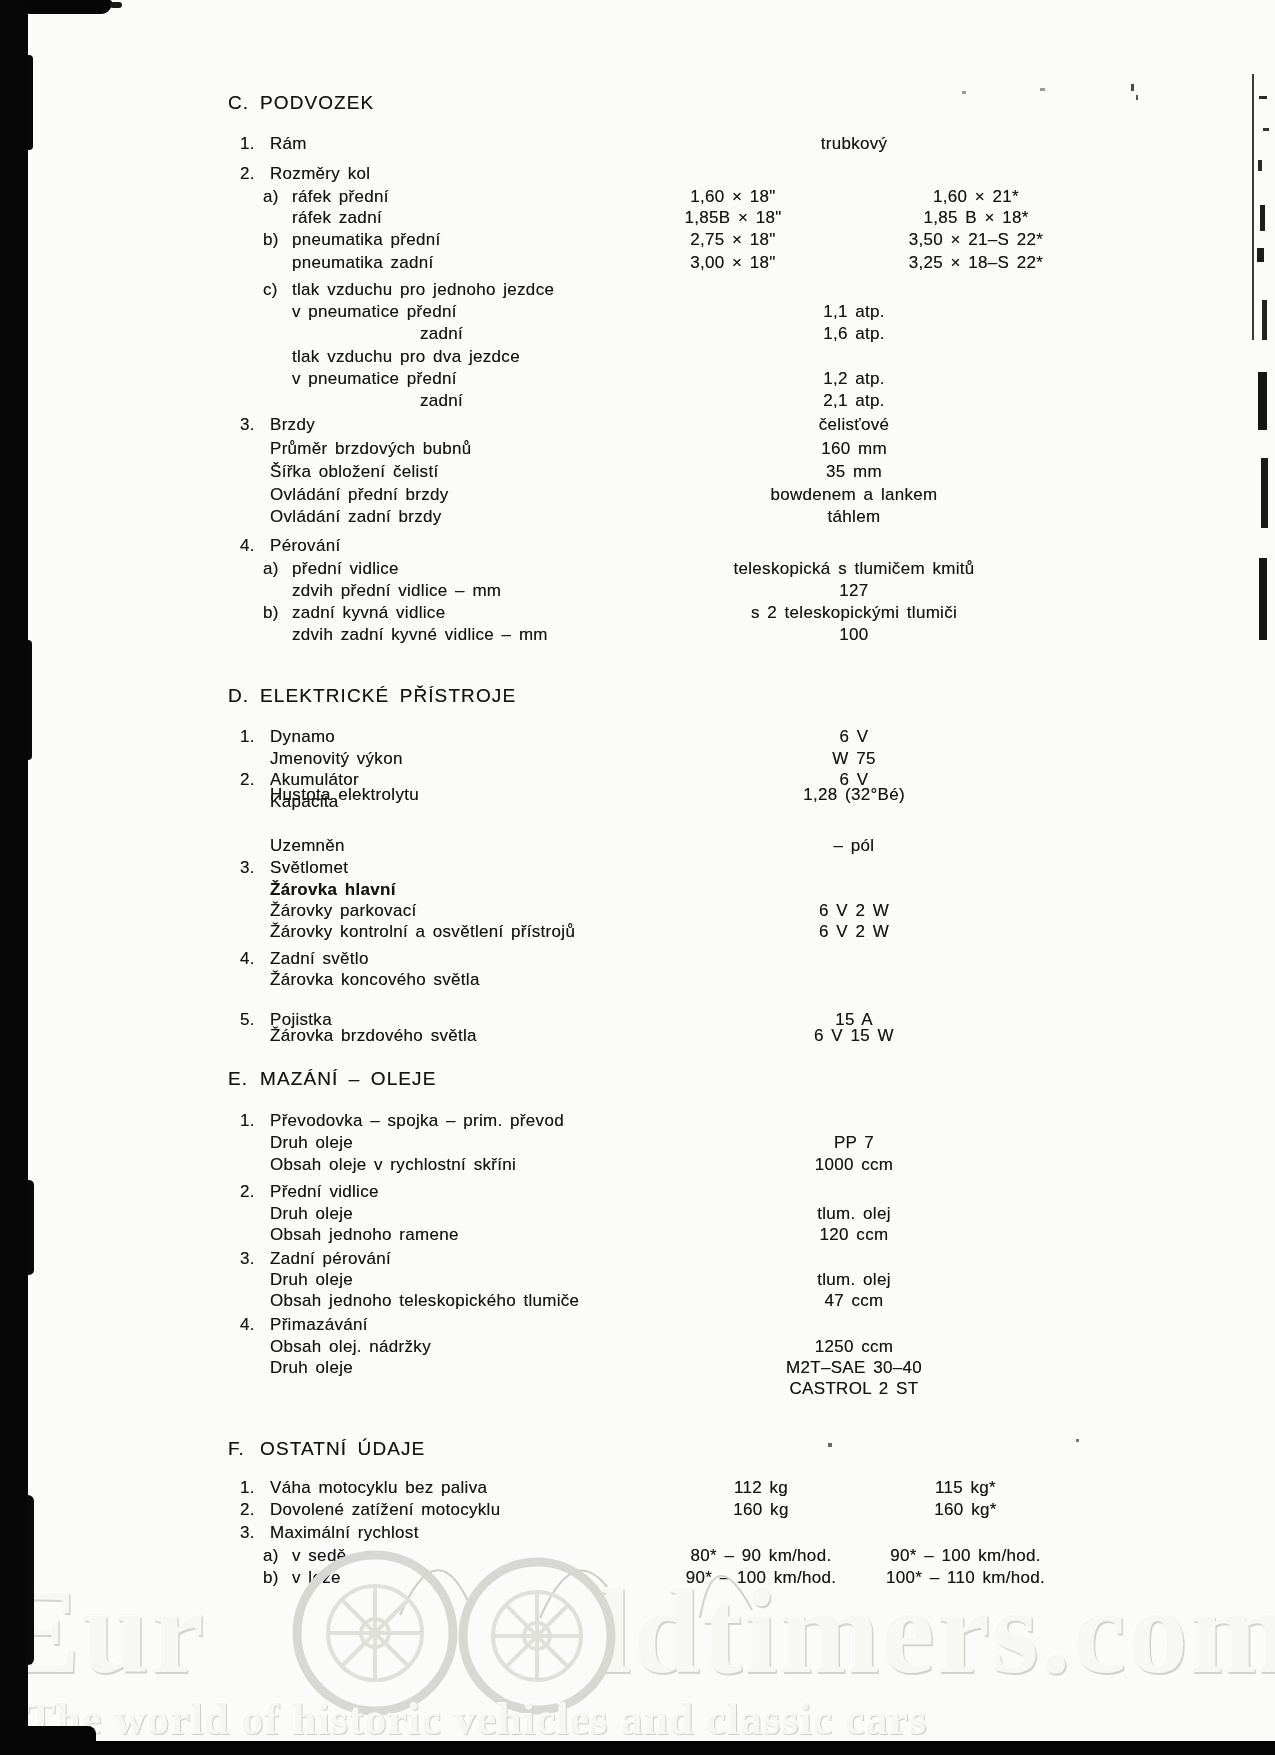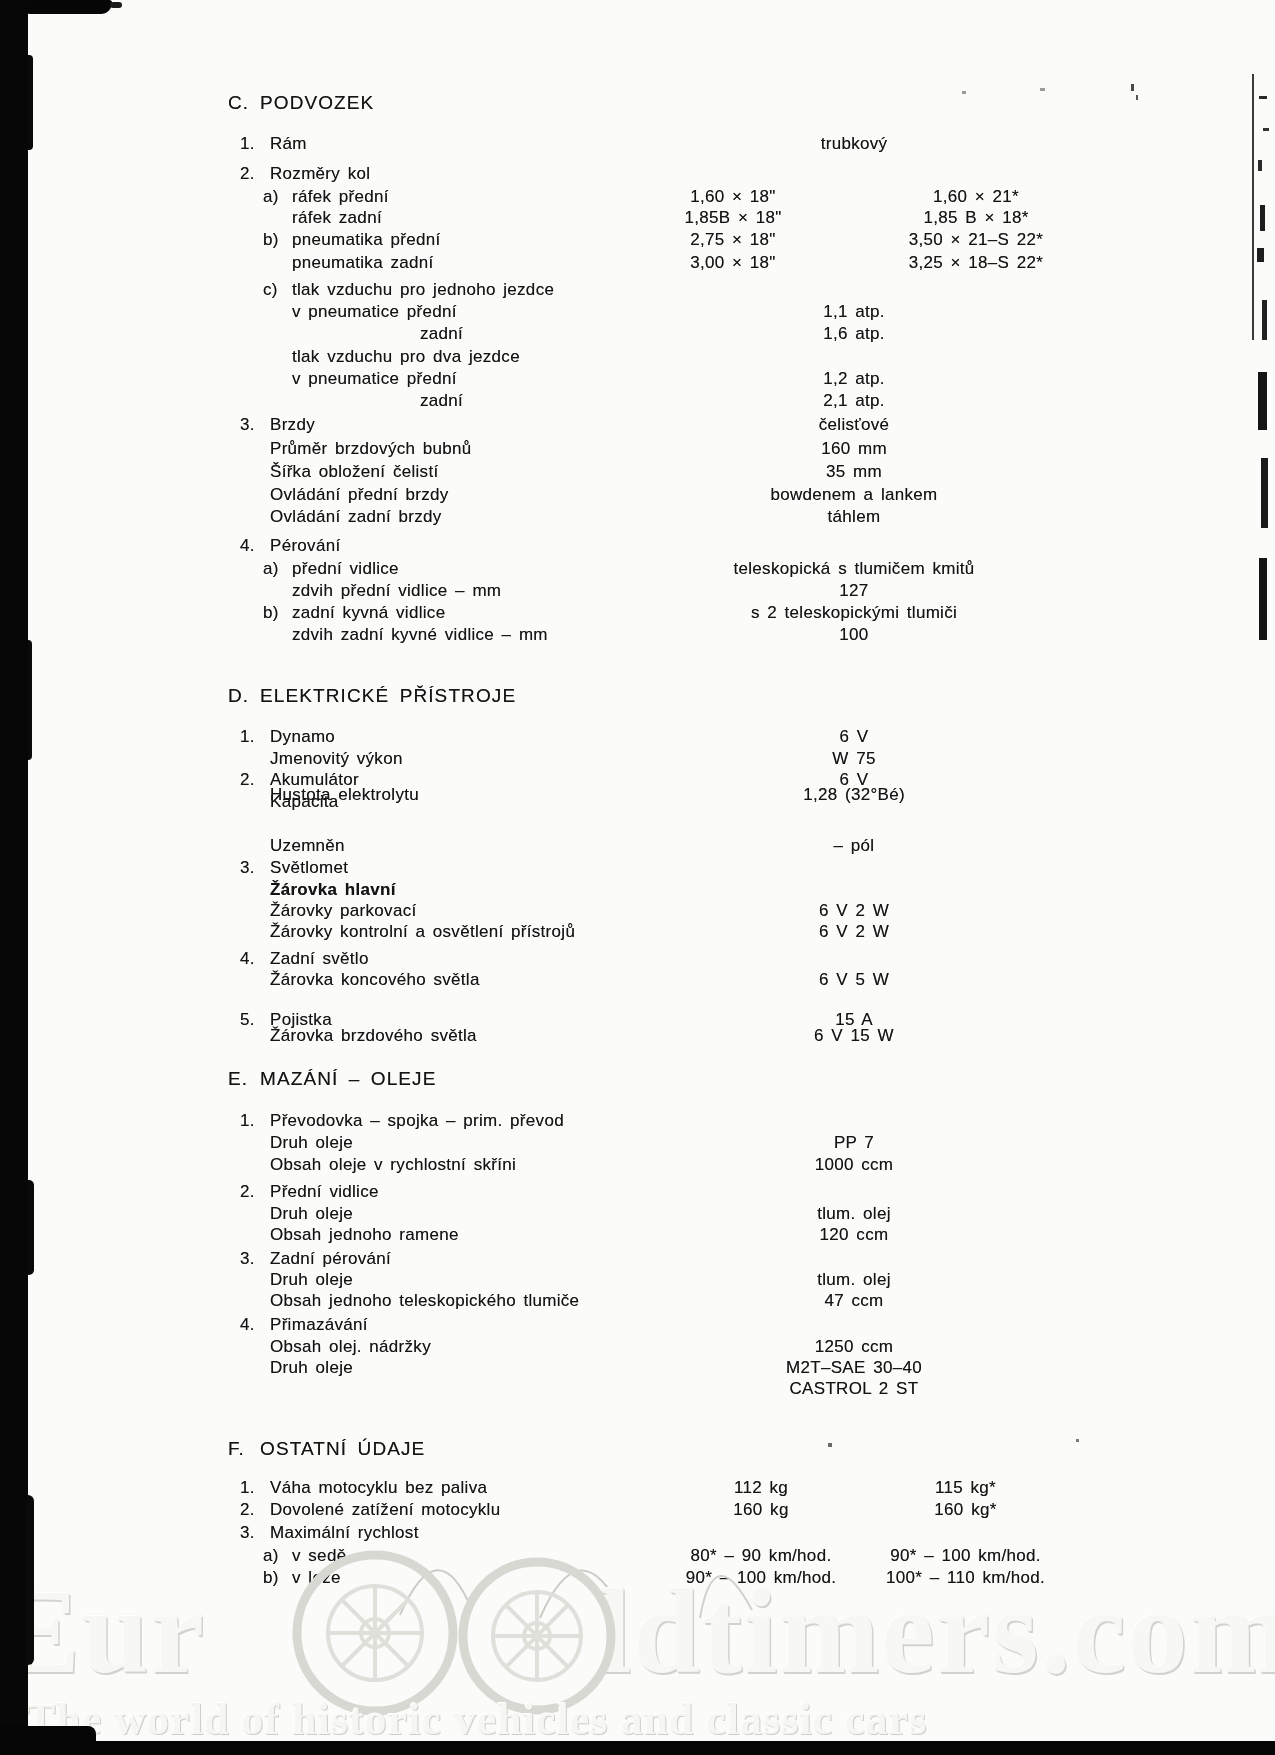--- a/index.html
+++ b/index.html
@@ -208,21 +208,20 @@
       <div class="row r-sub" style="top: 921px;">
         <span class="lbl">Žárovky kontrolní a osvětlení přístrojů</span>
         <span class="val v-mid">6 V 2 W</span>
       </div>
       <div class="row r-n1" style="top: 948px;">
         <span class="num">4.</span>
         <span class="lbl">Zadní světlo</span>
       </div>
       <div class="row r-sub" style="top: 969px;">
         <span class="lbl">Žárovka koncového světla</span>
-        <span class="val v-mid">6 V 5 W</span>
       </div>
       <div class="row r-sub" style="top: 989px; margin-top: 36px;">
         <span class="lbl">Žárovka brzdového světla</span>
         <span class="val v-mid">6 V 15 W</span>
       </div>
       <div class="row r-n1" style="top: 1009px;">
         <span class="num">5.</span>
         <span class="lbl">Pojistka</span>
         <span class="val v-mid">15 A</span>
       </div>

